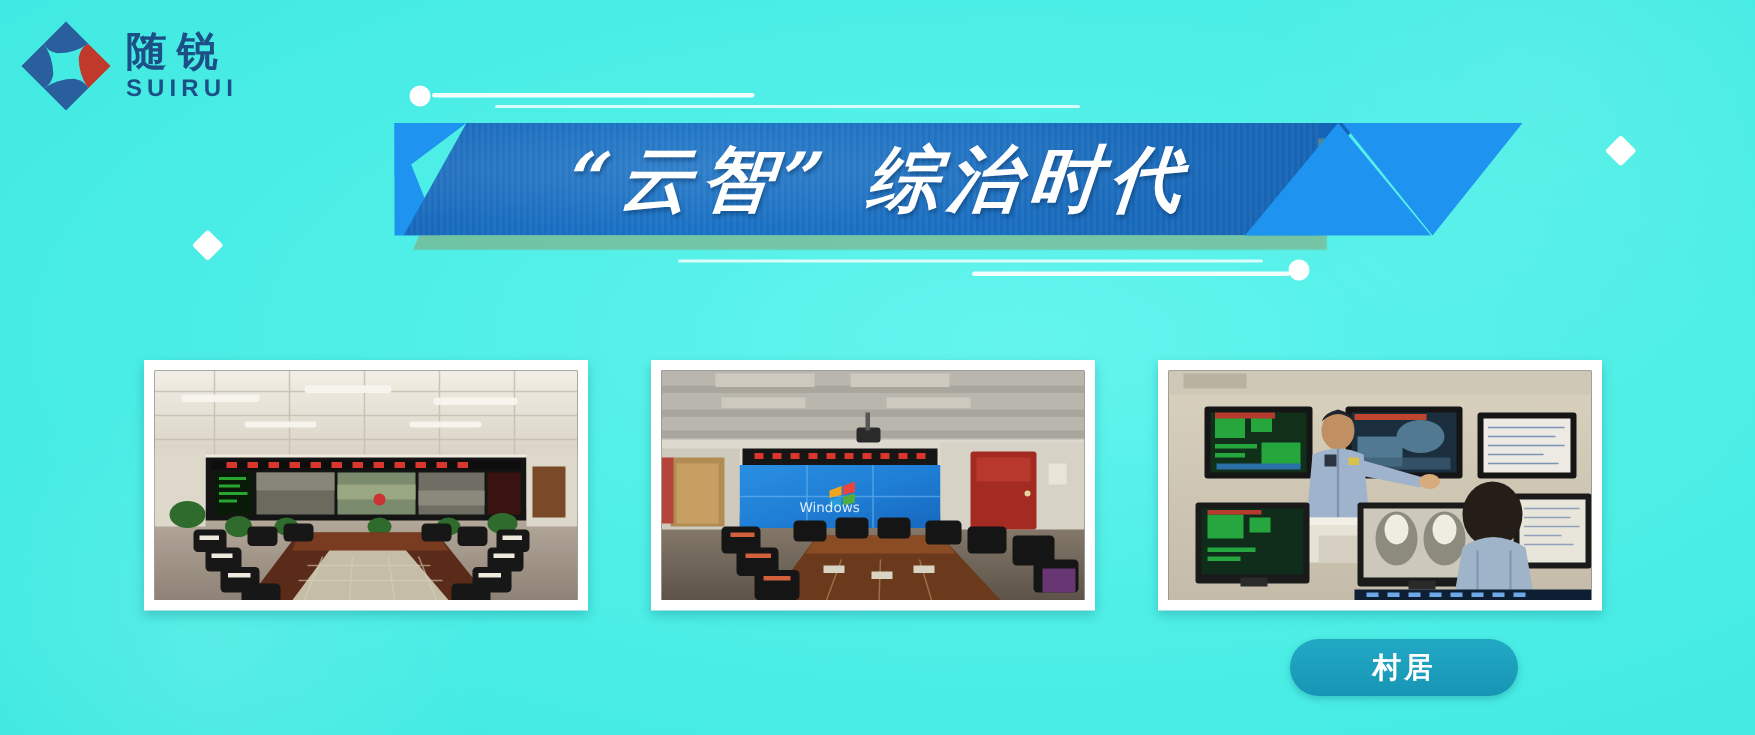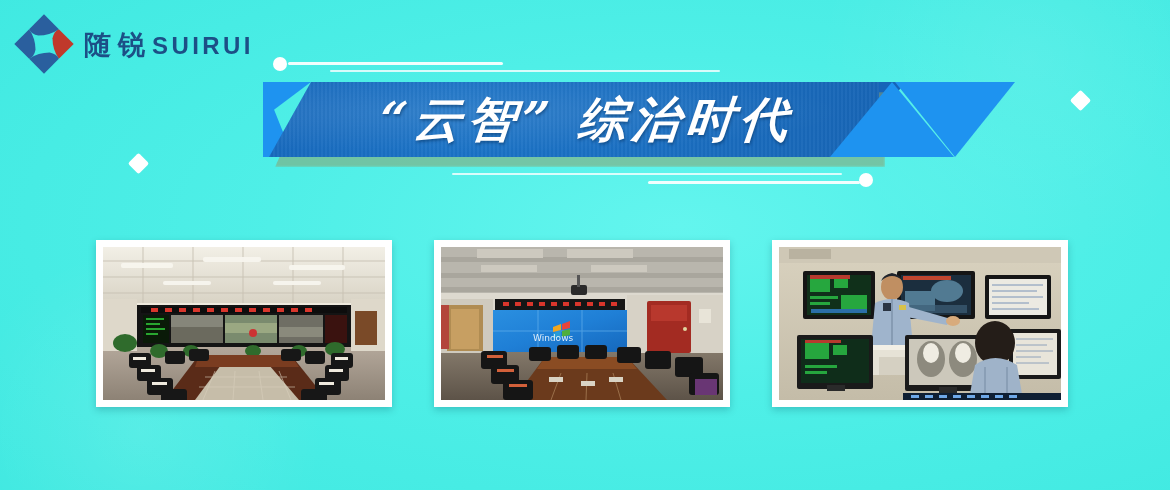--- a/index.html
+++ b/index.html
@@ -23,27 +23,27 @@
     background:
       radial-gradient(circle 260px at 12% 88%, rgba(255,255,255,.10), rgba(255,255,255,0) 70%),
       radial-gradient(circle 300px at 88% 12%, rgba(255,255,255,.08), rgba(255,255,255,0) 70%);
     pointer-events:none;
   }
 
   
   .logo-wrap{position:absolute;left:14px;top:14px;display:flex;align-items:center;gap:10px;}
   .logo-mark{position:relative;width:60px;height:60px;}
   .logo-mark svg{display:block;}
-  .logo-text{display:flex;flex-direction:row;line-height:1;align-items:center;}
+  .logo-text{display:flex;flex-direction:column;line-height:1;}
   .logo-cn{
     font-size:27px;font-weight:700;color:#1c4f86;letter-spacing:7px;
     font-family:"DejaVu Sans","Liberation Sans",sans-serif;
   }
   .logo-en{
-    font-size:24px;font-weight:700;color:#1c4f86;letter-spacing:3.4px;margin-top:4px;
+    font-size:16px;font-weight:700;color:#1c4f86;letter-spacing:3.4px;margin-top:4px;
   }
 
   
   .diamond{position:absolute;background:#ffffff;transform:rotate(45deg);border-radius:2px;}
   .dot{position:absolute;background:#ffffff;border-radius:50%;}
   .hline{position:absolute;background:rgba(255,255,255,.92);height:3px;border-radius:2px;}
   .hline.thin{height:2px;background:rgba(255,255,255,.78);}
 
   
   .banner-zone{position:absolute;left:255px;top:52px;width:700px;height:140px;}
@@ -512,16 +512,17 @@
               <rect x="160" y="148" width="8" height="3"></rect>
                 <rect x="174" y="148" width="8" height="3"></rect>
               <rect x="188" y="148" width="8" height="3"></rect>
                 <rect x="202" y="148" width="8" height="3"></rect>
               <rect x="216" y="148" width="8" height="3"></rect>
                 <rect x="230" y="148" width="8" height="3"></rect>
             </g>
           </svg>
         </div>
       </div>
+      <div class="pill">村居</div>
     </div>
 
   </div>
 </div>
 
 </body></html>

